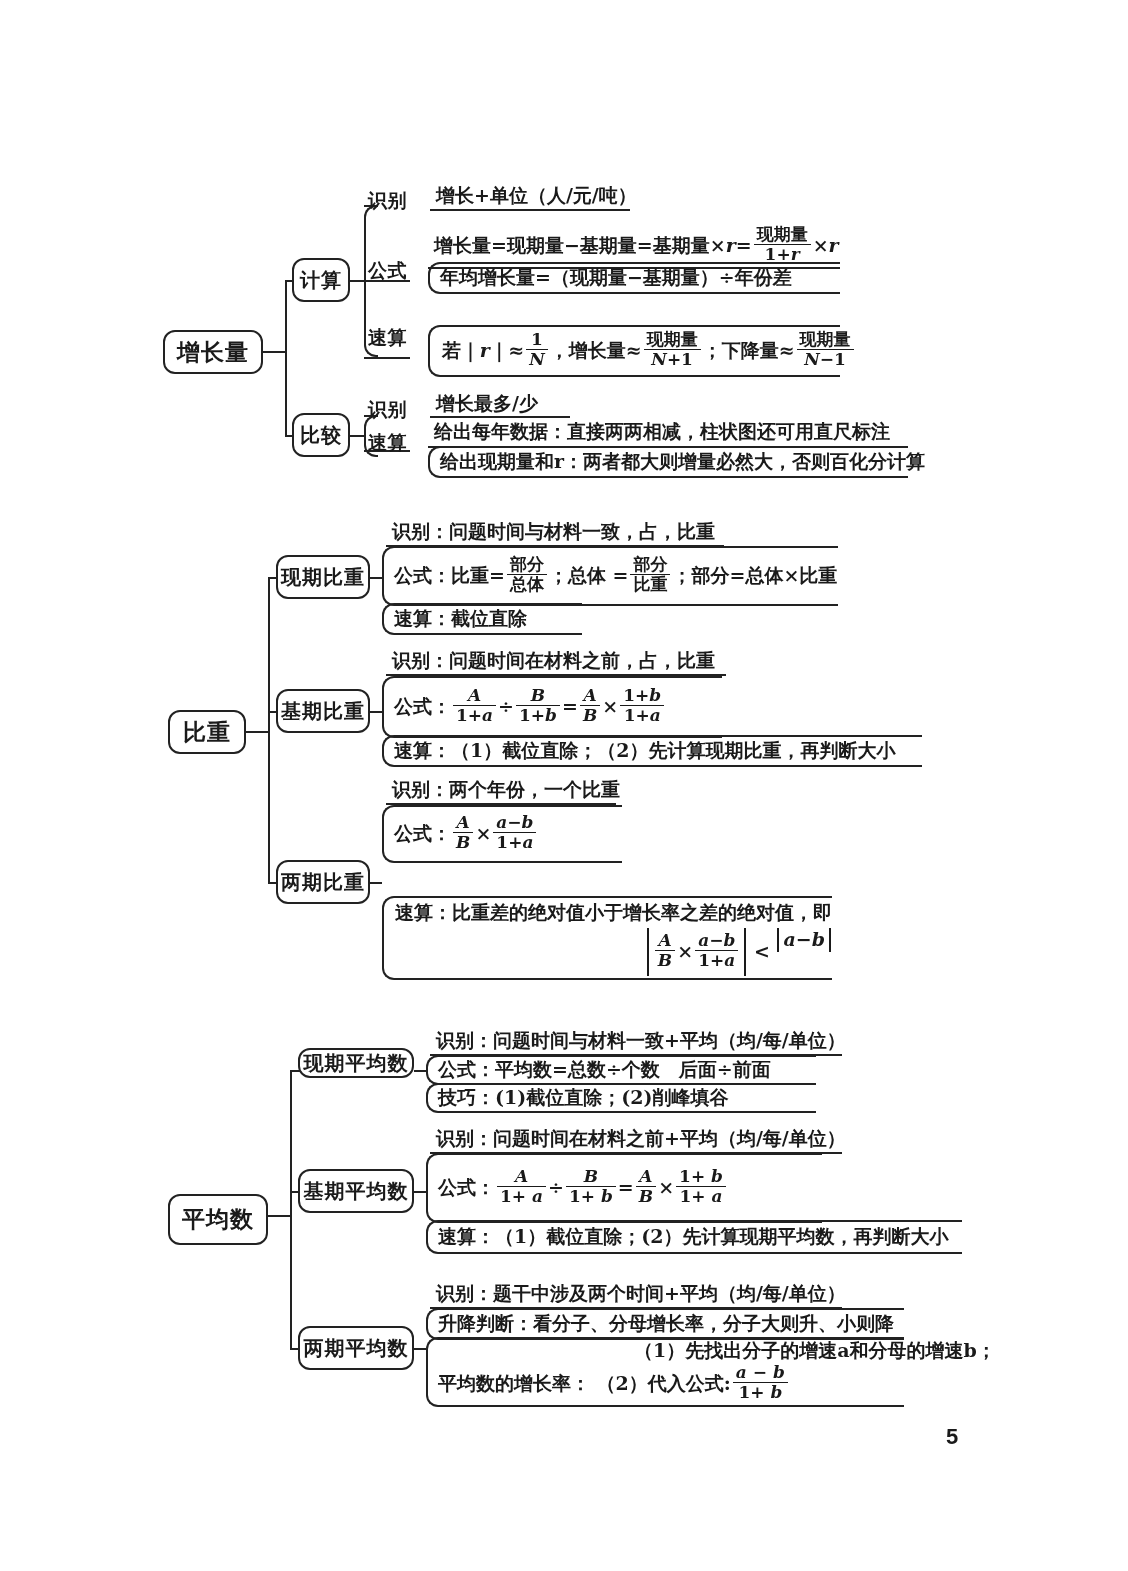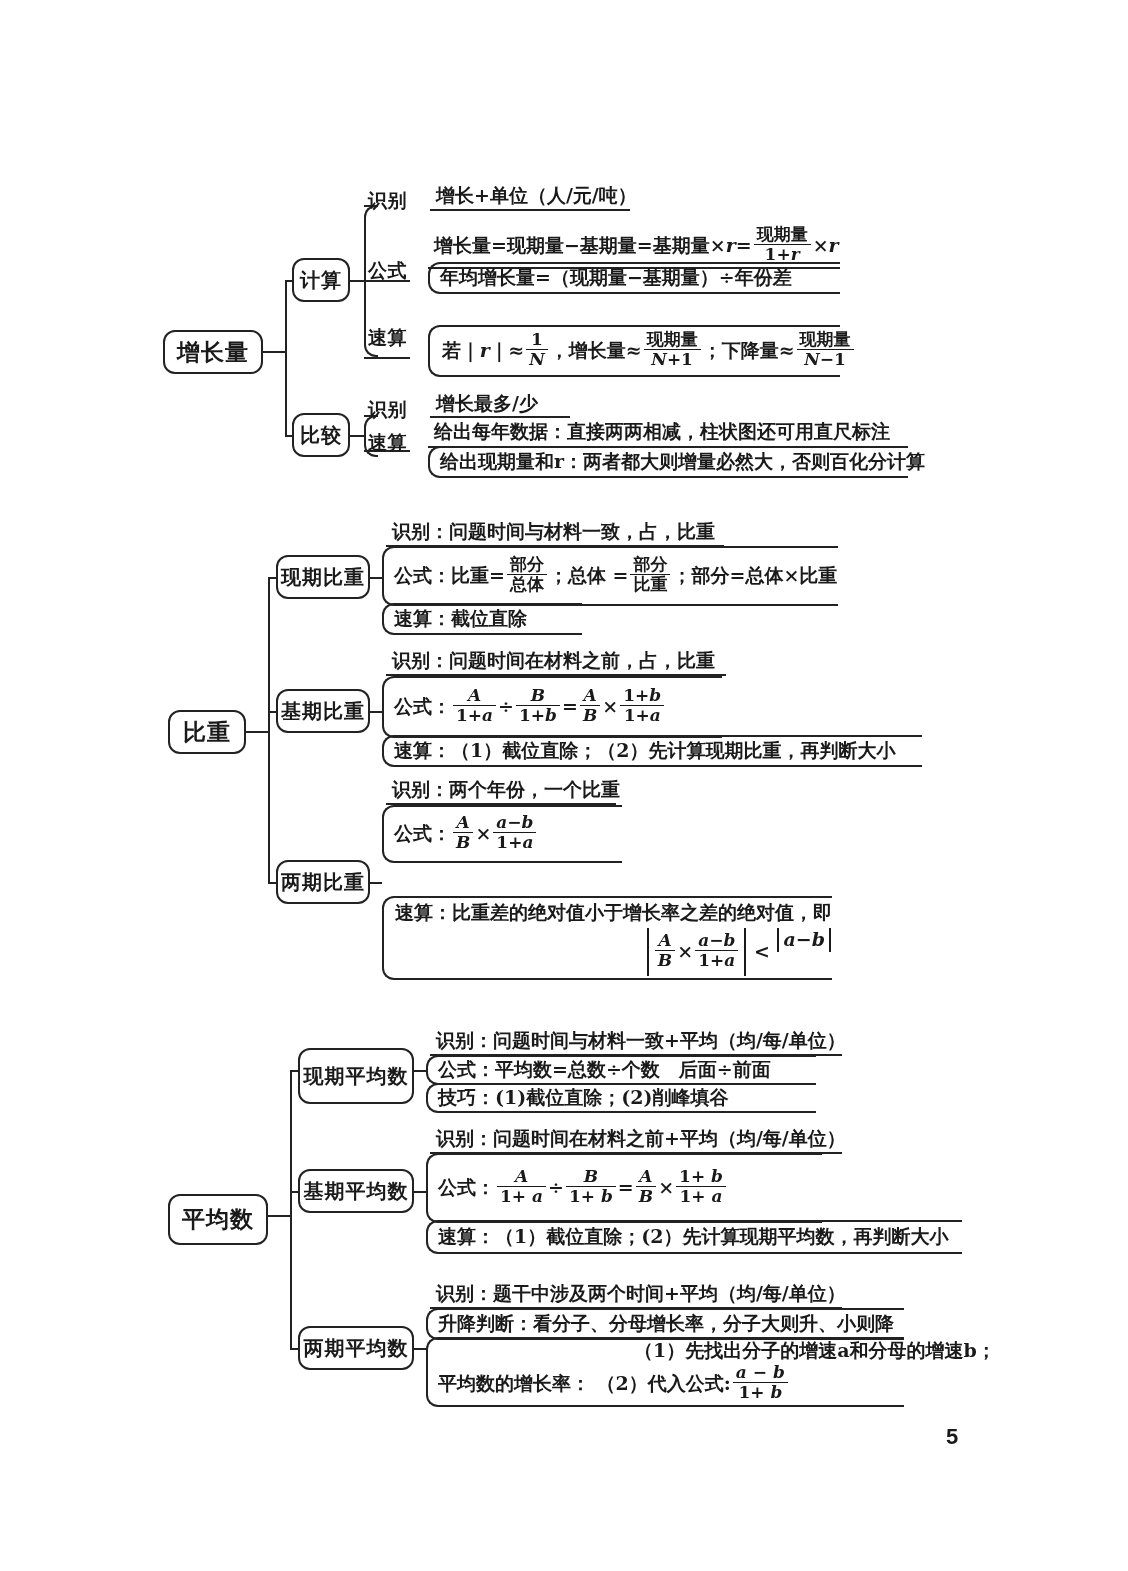--- a/index.html
+++ b/index.html
@@ -266,21 +266,21 @@
     </div>
   </div>
 
   <div class="pill root" style="left:168px; top:1194px; width:100px; height:51px;">平均数</div>
   <div class="hline" style="left:268px; top:1215px; width:22px;"></div>
   <div class="vline" style="left:290px; top:1070px; height:278px;"></div>
   <div class="hline" style="left:290px; top:1070px; width:18px;"></div>
   <div class="hline" style="left:290px; top:1191px; width:18px;"></div>
   <div class="hline" style="left:290px; top:1348px; width:18px;"></div>
 
-  <div class="pill lvl2" style="left:298px; top:1048px; width:116px; height:56px;">现期平均数</div>
+  <div class="pill lvl2" style="left:298px; top:1048px; width:116px; height:30px;">现期平均数</div>
   <div class="hline" style="left:414px; top:1070px; width:12px;"></div>
   <div class="cbox box-lr" style="left:426px; top:1055px; width:390px; height:30px; padding-left:10px;">公式：平均数=总数÷个数　后面÷前面</div>
   <div class="cbox ul" style="left:430px; top:1028px; width:412px; height:28px;">识别：问题时间与材料一致+平均（均/每/单位）</div>
   <div class="cbox box-lr" style="left:426px; top:1083px; width:390px; height:30px; padding-left:10px;">技巧：(1)截位直除；(2)削峰填谷</div>
 
   <div class="pill lvl2" style="left:298px; top:1169px; width:116px; height:44px;">基期平均数</div>
   <div class="hline" style="left:414px; top:1191px; width:12px;"></div>
   <div class="cbox ul" style="left:430px; top:1126px; width:412px; height:28px;">识别：问题时间在材料之前+平均（均/每/单位）</div>
   <div class="cbox box-lr" style="left:426px; top:1153px; width:396px; height:70px; padding-left:10px;">
     <span class="mathrow">

